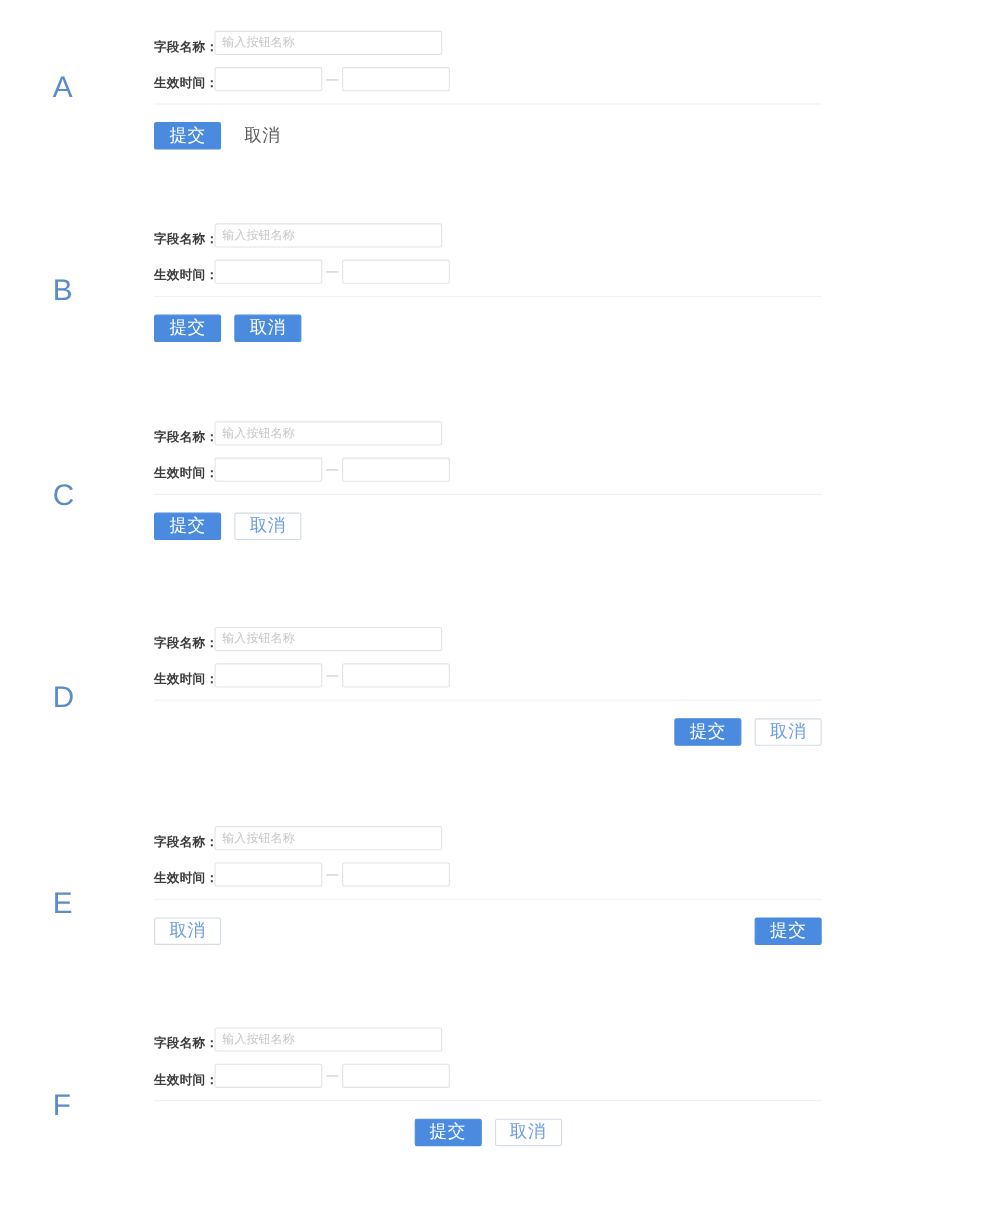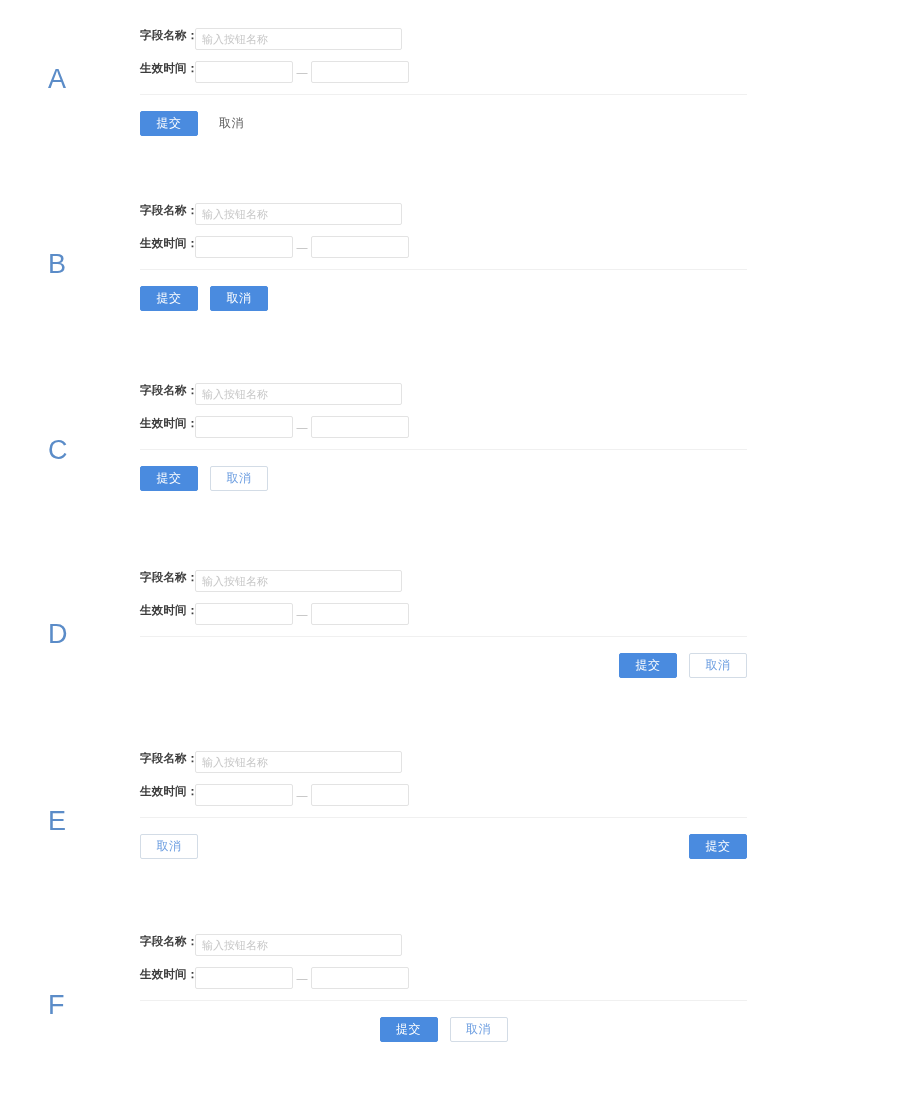--- a/index.html
+++ b/index.html
@@ -42,21 +42,21 @@
 
   .form {
     position: absolute;
     left: 140px;
     width: 607px;
   }
 
   
   .form-row {
     display: flex;
-    align-items: flex-start;
+    align-items: flex-end;
     height: 22px;
     margin-bottom: 11px;
   }
 
   .form-label {
     font-size: 11.5px;
     color: #3c3c3c;
     font-weight: bold;
     white-space: nowrap;
     width: 55px;
@@ -119,21 +119,21 @@
     width: 607px;
   }
   .btn-bar.left     { justify-content: flex-start; }
   .btn-bar.right    { justify-content: flex-end; }
   .btn-bar.between  { justify-content: space-between; }
   .btn-bar.center   { justify-content: center; }
 
   .btn {
     box-sizing: border-box;
     font-family: "Liberation Sans", "DejaVu Sans", sans-serif;
-    font-size: 12px;
+    font-size: 16px;
     height: 25px;
     min-width: 58px;
     padding: 0 13px;
     border-radius: 2px;
     cursor: pointer;
     line-height: 23px;
     text-align: center;
     white-space: nowrap;
     letter-spacing: 0.5px;
   }

